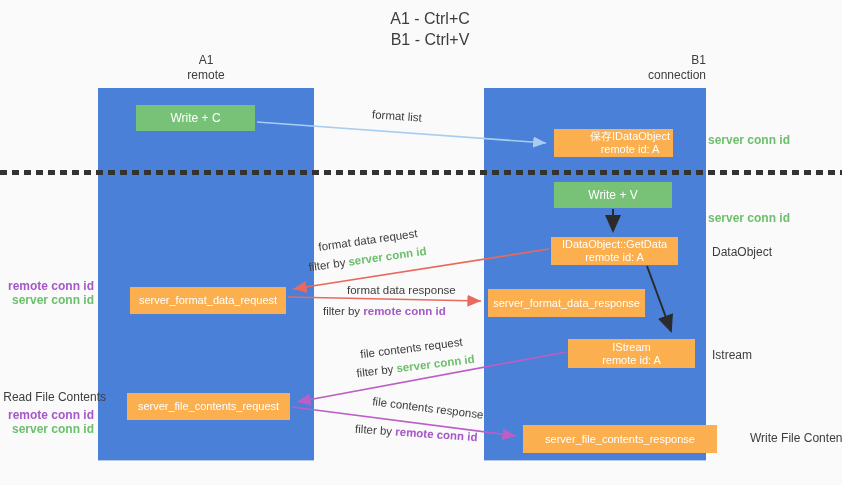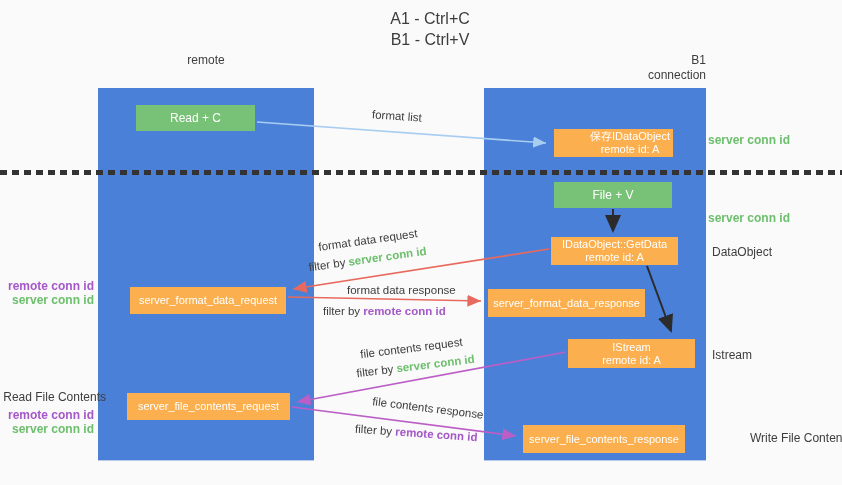--- a/index.html
+++ b/index.html
@@ -47,20 +47,21 @@
 <body>
 
 <div class="canvas">
 
   <div class="abs title">
     <div>A1 - Ctrl+C</div>
     <div>B1 - Ctrl+V</div>
   </div>
 
   <div class="abs col-header" style="left:98px;top:53px;width:216px;">
+    <div>A1</div>
     <div>remote</div>
   </div>
   <div class="abs col-header" style="left:484px;top:53px;width:222px;text-align:right;">
     <div>B1</div>
     <div>connection</div>
   </div>
 
   <div class="abs lifeline" style="left:98px;top:88px;width:216px;height:372px;"></div>
   <div class="abs lifeline" style="left:484px;top:88px;width:222px;height:372px;"></div>
 
@@ -84,30 +85,30 @@
     <line x1="257" y1="122" x2="546" y2="143" stroke="#a8cdf0" stroke-width="1.6" marker-end="url(#m-blue)"></line>
     <line x1="613" y1="209" x2="613" y2="231" stroke="#2b2b2b" stroke-width="2" marker-end="url(#m-black)"></line>
     <line x1="647" y1="266" x2="671" y2="331" stroke="#2b2b2b" stroke-width="2" marker-end="url(#m-black)"></line>
     <line x1="549" y1="249" x2="293" y2="289" stroke="#e8695d" stroke-width="1.7" marker-end="url(#m-red)"></line>
     <line x1="288" y1="297" x2="481" y2="301" stroke="#e8695d" stroke-width="1.7" marker-end="url(#m-red)"></line>
     <line x1="566" y1="352" x2="297" y2="402" stroke="#bb5ec6" stroke-width="1.7" marker-end="url(#m-purple)"></line>
     <line x1="292" y1="407" x2="516" y2="436" stroke="#bb5ec6" stroke-width="1.7" marker-end="url(#m-purple)"></line>
   </svg>
 
   <div class="abs node green" style="left:136px;top:105px;width:119px;height:26px;">
-    <div>Read + C</div>
+    <div>Write + C</div>
   </div>
 
   <div class="abs node orange" style="left:554px;top:129px;width:119px;height:28px;padding-left:33px;">
     <div>保存IDataObject</div>
     <div>remote id: A</div>
   </div>
 
   <div class="abs node green" style="left:554px;top:182px;width:118px;height:26px;">
-    <div>File + V</div>
+    <div>Write + V</div>
   </div>
 
   <div class="abs node orange" style="left:551px;top:237px;width:127px;height:28px;">
     <div>IDataObject::GetData</div>
     <div>remote id: A</div>
   </div>
 
   <div class="abs node orange" style="left:130px;top:287px;width:156px;height:27px;">
     <div>server_format_data_request</div>
   </div>
@@ -118,21 +119,21 @@
 
   <div class="abs node orange" style="left:568px;top:339px;width:127px;height:29px;">
     <div>IStream</div>
     <div>remote id: A</div>
   </div>
 
   <div class="abs node orange" style="left:127px;top:393px;width:163px;height:27px;">
     <div>server_file_contents_request</div>
   </div>
 
-  <div class="abs node orange" style="left:523px;top:425px;width:162px;height:28px;">
+  <div class="abs node orange" style="left:523px;top:425px;width:194px;height:28px;">
     <div>server_file_contents_response</div>
   </div>
 
   <div class="abs lbl" style="left:372px;top:110px;transform:rotate(4deg);">format list</div>
 
   <div class="abs lbl" style="left:318px;top:234px;transform:rotate(-8deg);">format data request</div>
   <div class="abs lbl" style="left:308px;top:253px;transform:rotate(-8deg);"><span>filter by </span><span class="hl-green">server conn id</span></div>
 
   <div class="abs lbl" style="left:347px;top:284px;">format data response</div>
   <div class="abs lbl" style="left:323px;top:305px;"><span>filter by </span><span class="hl-purple">remote conn id</span></div>

